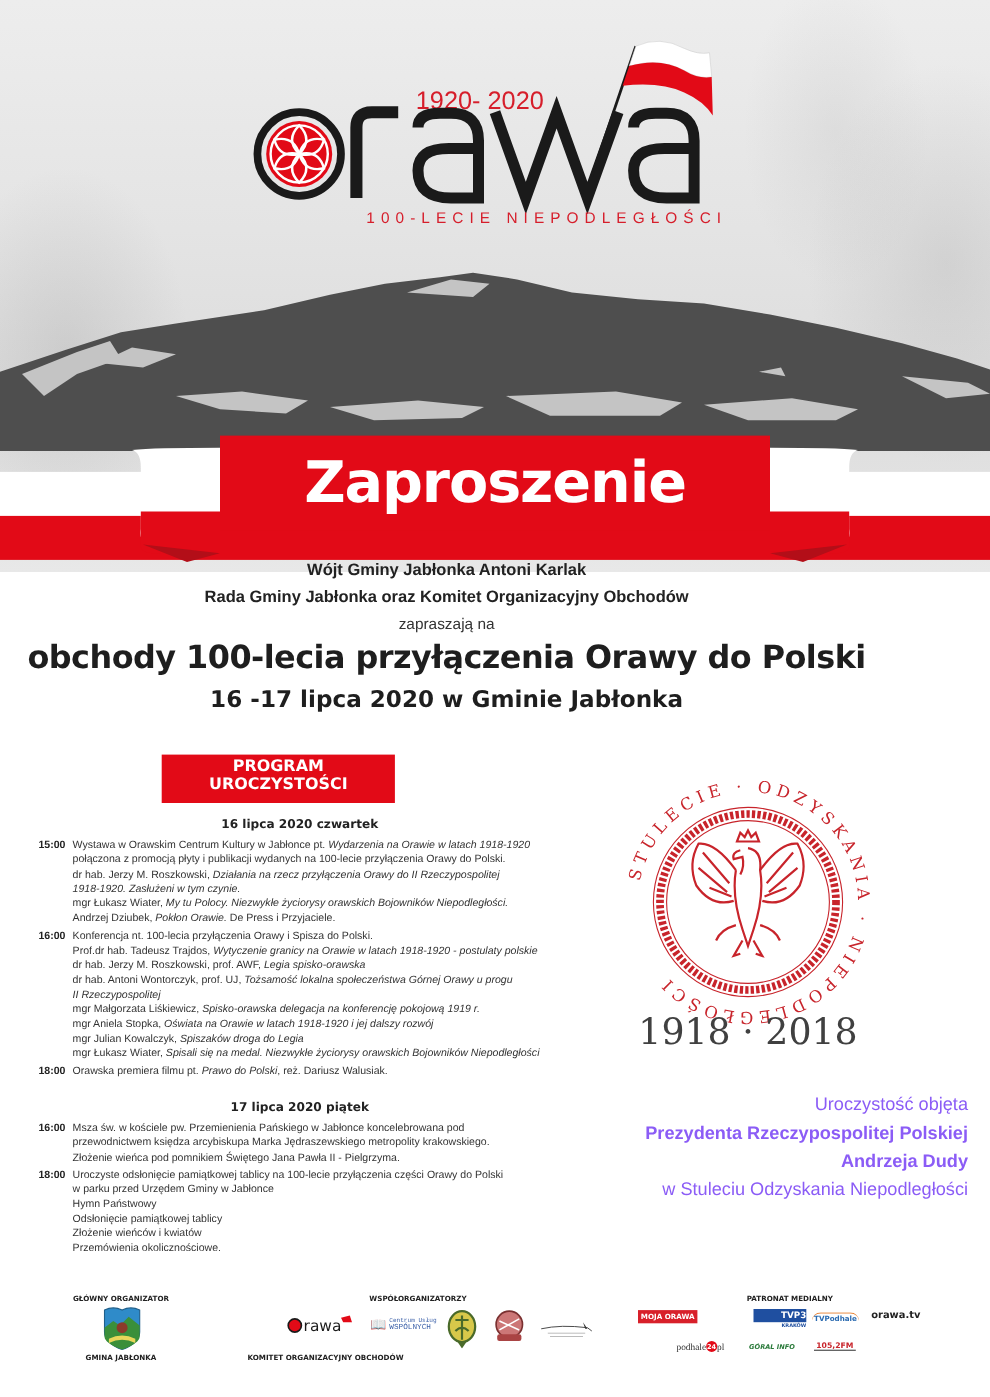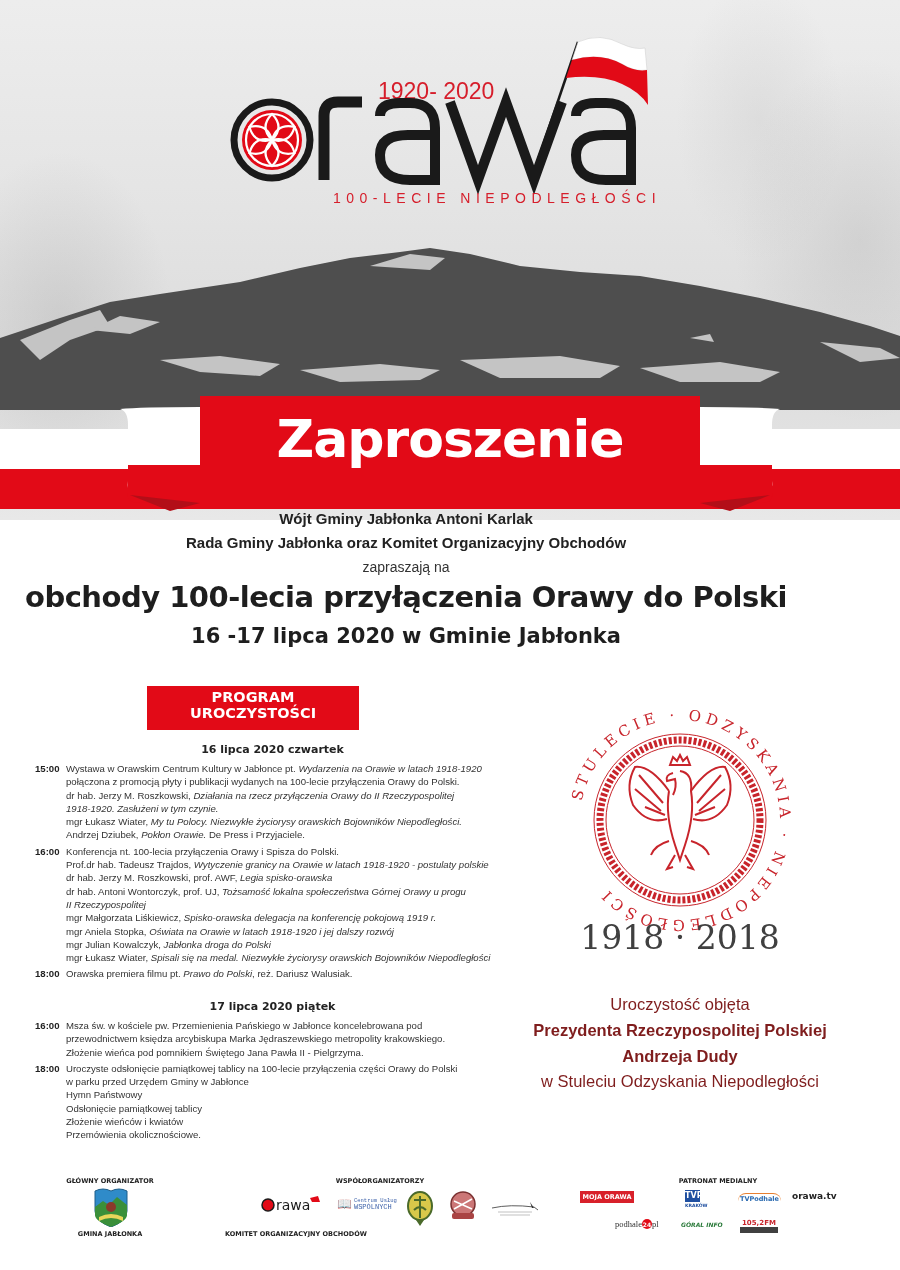--- a/index.html
+++ b/index.html
@@ -28,21 +28,21 @@
 .progbox .a{font-size:14.5px;margin-top:3px;display:block}
 .progbox .b{font-size:11px;display:block;margin-top:19px}
 .day{position:absolute;left:0;width:545px;text-align:center;font-weight:bold;font-size:11px;font-family:"DejaVu Sans",sans-serif;color:#222}
 .sched{position:absolute;left:35px;width:470px;font-family:"Liberation Sans",sans-serif;font-size:9.6px;line-height:13.3px;color:#333}
 .ev{display:flex;margin-bottom:3px}
 .ev .t{width:31px;flex:none;font-weight:bold;color:#222}
 .ev .d{flex:1}
 .ev .d i{font-style:italic}
 .seal{position:absolute;left:555px;top:695px;width:250px;height:250px}
 .sealyears{position:absolute;left:560px;top:918px;width:240px;text-align:center;font-family:"DejaVu Serif","Liberation Serif",serif;font-size:33px;color:#404040}
-.patr{position:absolute;left:480px;top:992px;width:400px;text-align:center;font-family:"Liberation Sans",sans-serif;color:#7f1d1d}
+.patr{position:absolute;left:480px;top:992px;width:400px;text-align:right;font-family:"Liberation Sans",sans-serif;color:#8b5cf6}
 .patr .n{font-size:16.5px;line-height:25px;display:block}
 .patr .b{font-size:16.5px;line-height:26px;font-weight:bold;display:block}
 .flab{position:absolute;font-family:"DejaVu Sans",sans-serif;font-weight:bold;font-size:6.5px;color:#222;text-align:center;white-space:nowrap}
 .logo-s{position:absolute}
 </style>
 </head>
 <body>
 
 <div class="hero">
   <div class="mist"></div>
@@ -139,21 +139,21 @@
     <div class="ev">
       <span class="t">16:00</span>
       <div class="d">
         <div><span>Konferencja nt. 100-lecia przyłączenia Orawy i Spisza do Polski.</span></div>
         <div><span>Prof.dr hab. Tadeusz Trajdos, </span><i>Wytyczenie granicy na Orawie w latach 1918-1920 - postulaty polskie</i></div>
         <div><span>dr hab. Jerzy M. Roszkowski, prof. AWF, </span><i>Legia spisko-orawska</i></div>
         <div><span>dr hab. Antoni Wontorczyk, prof. UJ, </span><i>Tożsamość lokalna społeczeństwa Górnej Orawy u progu</i></div>
         <div><i>II Rzeczypospolitej</i></div>
         <div><span>mgr Małgorzata Liśkiewicz, </span><i>Spisko-orawska delegacja na konferencję pokojową 1919 r.</i></div>
         <div><span>mgr Aniela Stopka, </span><i>Oświata na Orawie w latach 1918-1920 i jej dalszy rozwój</i></div>
-        <div><span>mgr Julian Kowalczyk, </span><i>Jabłonka droga do Polski</i></div>
+        <div><span>mgr Julian Kowalczyk, </span><i>Spiszaków droga do Legia</i></div>
         <div><span>mgr Łukasz Wiater, </span><i>Spisali się na medal. Niezwykłe życiorysy orawskich Bojowników Niepodległości</i></div>
       </div>
     </div>
     <div class="ev">
       <span class="t">18:00</span>
       <div class="d">
         <div><span>Orawska premiera filmu pt. </span><i>Prawo do Polski</i><span>, reż. Dariusz Walusiak.</span></div>
       </div>
     </div>
   </div>
@@ -246,27 +246,27 @@
 <svg class="logo-s" style="left:490px;top:1198px" width="50" height="20" viewBox="0 0 50 20">
   <path d="M2 10 Q20 6 44 9 L48 12" stroke="#333" stroke-width=".8" fill="none"></path>
   <path d="M40 4 L42 10 L44 10Z" fill="#333"></path>
   <line x1="8" y1="14" x2="42" y2="14" stroke="#999" stroke-width=".6"></line>
   <line x1="10" y1="17" x2="40" y2="17" stroke="#999" stroke-width=".6"></line>
 </svg>
 <div class="flab" style="left:225px;top:1230px;width:140px">KOMITET ORGANIZACYJNY OBCHODÓW</div>
 
 <div class="flab" style="left:678px;top:1177px;width:80px">PATRONAT MEDIALNY</div>
 <div class="logo-s" style="left:580px;top:1191px;width:54px;height:12px;background:#d8202a;color:#fff;font-family:'DejaVu Sans',sans-serif;font-weight:bold;font-size:6.5px;display:flex;align-items:center;justify-content:center">MOJA ORAWA</div>
-<div class="logo-s" style="left:685px;top:1190px;width:15px;text-align:left">
+<div class="logo-s" style="left:685px;top:1190px;width:48px;text-align:right">
   <div style="background:#1f4fa0;color:#fff;font-family:'DejaVu Sans',sans-serif;font-weight:bold;font-size:8px;line-height:12px">TVP3</div>
   <div style="color:#1f4fa0;font-family:'DejaVu Sans',sans-serif;font-weight:bold;font-size:4.5px;margin-top:1px">KRAKÓW</div>
 </div>
 <div class="logo-s" style="left:738px;top:1193px;font-family:'DejaVu Sans',sans-serif;font-size:6.5px;color:#2a6ab0;font-weight:bold;border-top:1px solid #e88030;border-radius:8px 8px 0 0;padding:1px 2px">TVPodhale</div>
 <div class="logo-s" style="left:792px;top:1191px;font-family:'DejaVu Sans',sans-serif;font-size:9px;color:#222;font-weight:bold">orawa.tv</div>
 <div class="logo-s" style="left:615px;top:1219px;font-family:'Liberation Serif',serif;font-size:8.5px;color:#333;display:flex;align-items:center">
   <span>podhale</span>
   <span style="background:#e20a17;color:#fff;border-radius:50%;font-size:6px;width:10px;height:10px;display:inline-flex;align-items:center;justify-content:center;font-family:'DejaVu Sans',sans-serif;font-weight:bold">24</span>
   <span>pl</span>
 </div>
 <div class="logo-s" style="left:681px;top:1221px;font-family:'DejaVu Sans',sans-serif;font-size:6px;color:#2a7a3a;font-weight:bold;font-style:italic">GÓRAL INFO</div>
-<div class="logo-s" style="left:740px;top:1219px;font-family:'DejaVu Sans',sans-serif;font-size:7px;color:#222;font-weight:bold;border-bottom:6px solid #404040;padding:0 2px">
+<div class="logo-s" style="left:740px;top:1219px;font-family:'DejaVu Sans',sans-serif;font-size:7px;color:#222;font-weight:bold;border-bottom:1px solid #404040;padding:0 2px">
   <span style="color:#c8242b">105,2FM</span>
 </div>
 
 </body></html>

